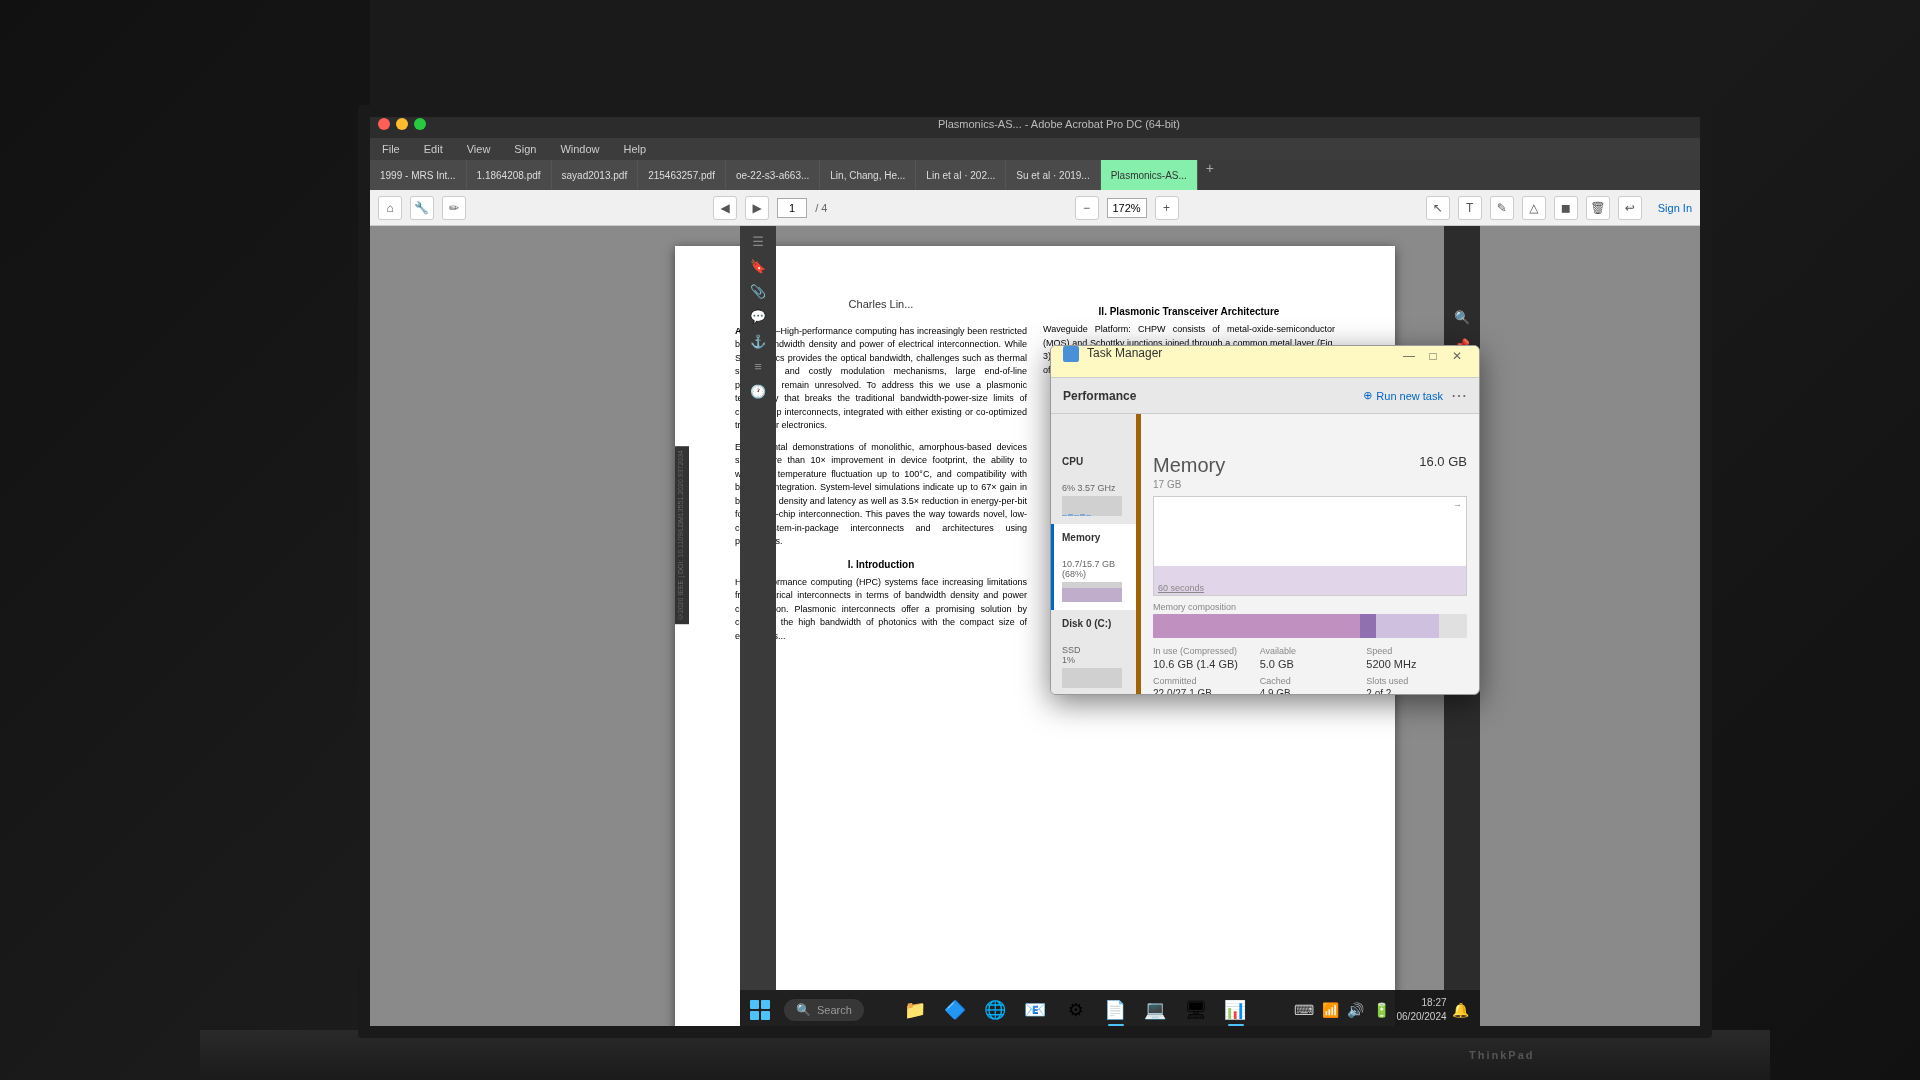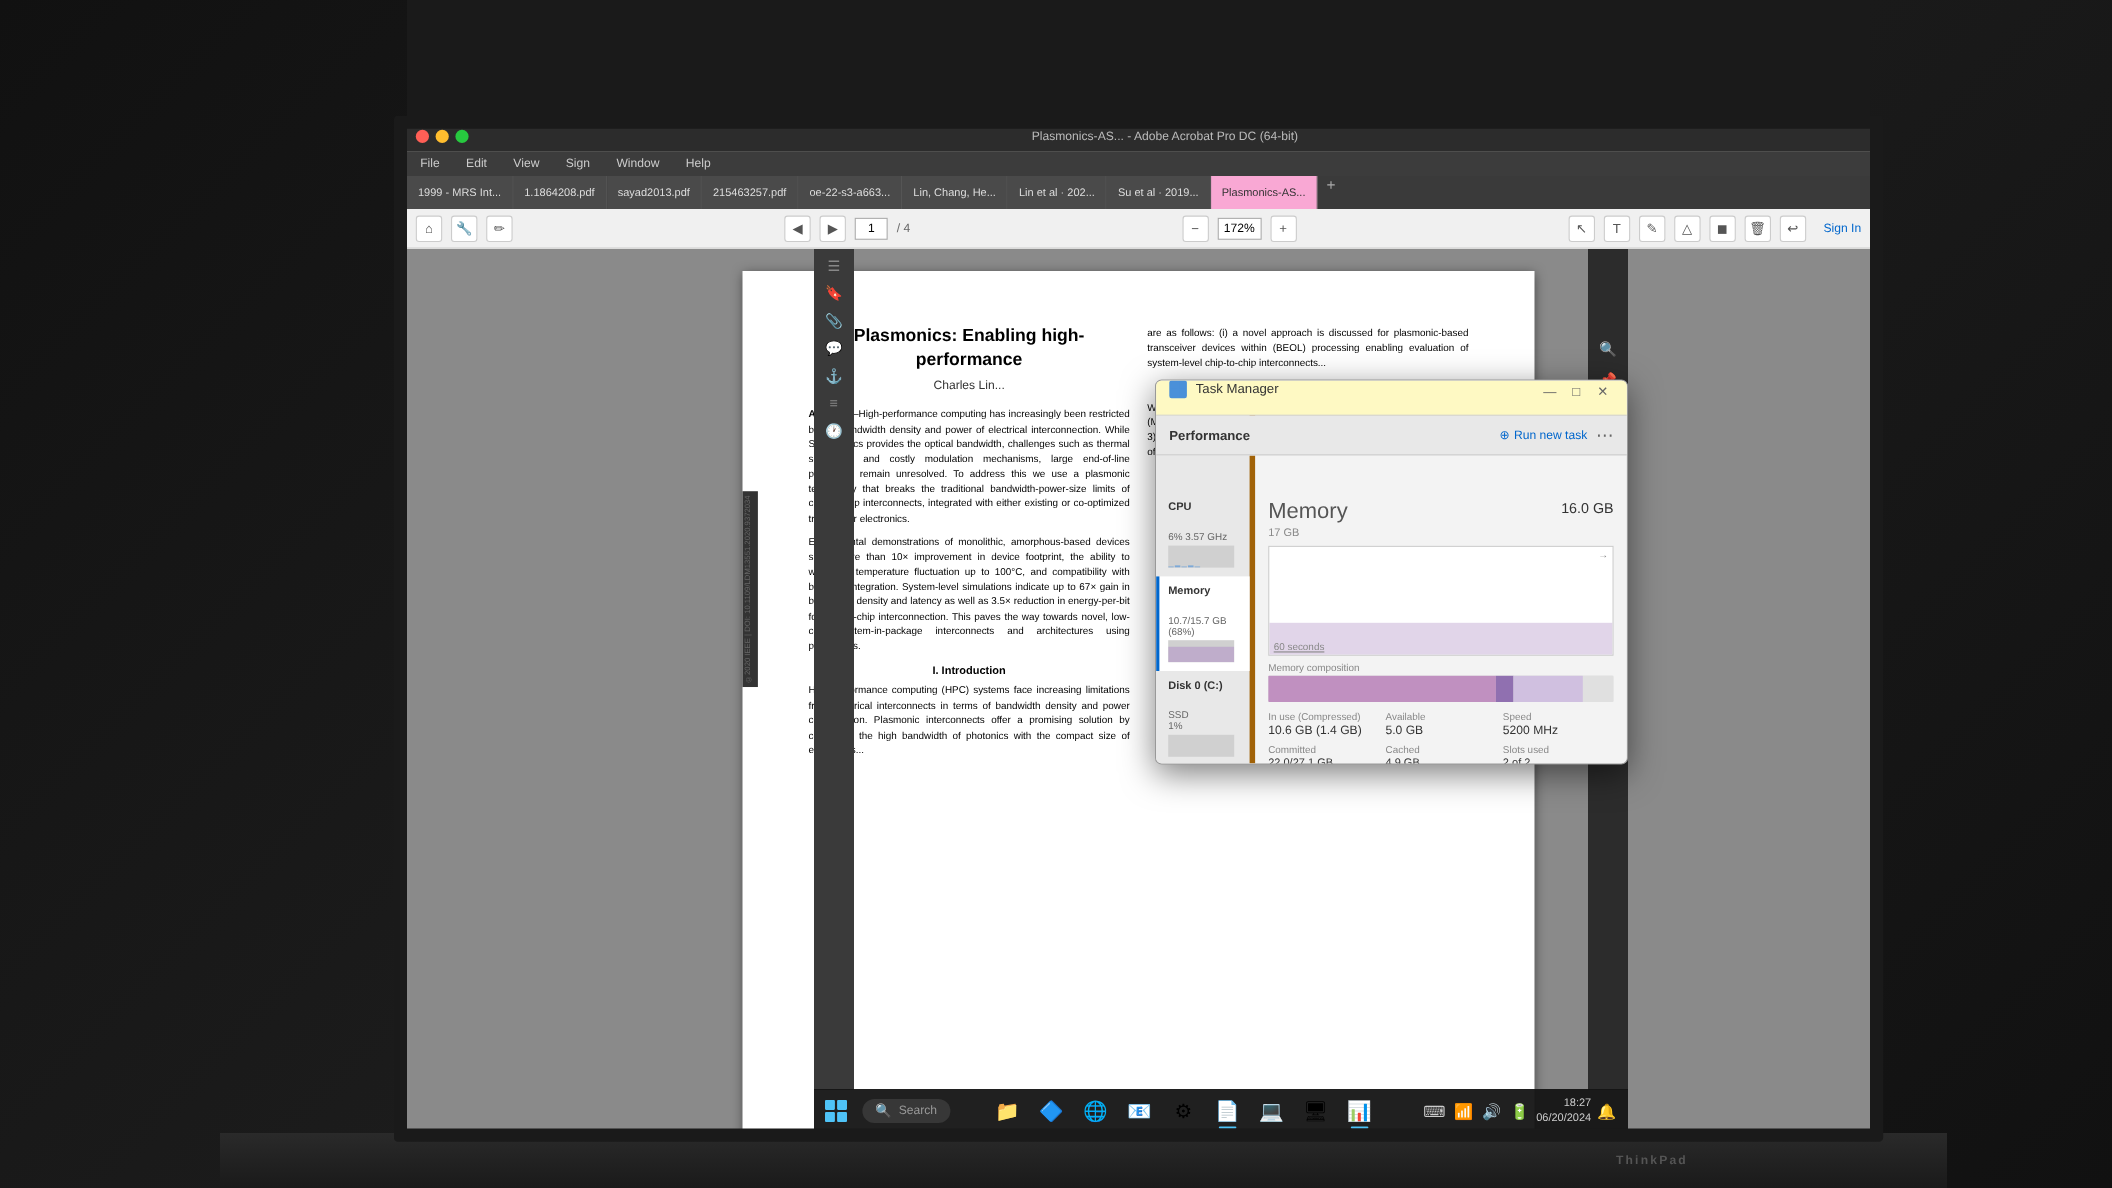--- a/index.html
+++ b/index.html
@@ -115,21 +115,21 @@
       align-items: center;
       border-right: 1px solid #555;
       white-space: nowrap;
       cursor: pointer;
       font-size: 10px;
       max-width: 120px;
       overflow: hidden;
     }
 
     .tab.active {
-      background: #f9a8d4;
+      background: #86efac;
       color: #333;
     }
 
     
     .nav-toolbar {
       position: absolute;
       top: 80px; left: 0; right: 0;
       height: 36px;
       background: #f0f0f0;
       display: flex;
@@ -802,41 +802,35 @@
     <div class="spanel-icon">⚙</div>
   </div>
 
   <div class="pdf-content">
     <div class="pdf-page">
 
       <div class="doi-strip">©2020 IEEE | DOI: 10.1109/LDM13551.2020.9372034</div>
 
       <div class="pdf-two-col">
         <div class="pdf-col">
-          <div class="pdf-title">
-            <span>Plasmonics: Enabling high-performance</span>
-          </div>
           <div class="pdf-author">Charles Lin...</div>
 
           <p style="font-size:9px;line-height:1.5;text-align:justify;margin-bottom:8px;">
             <strong>Abstract</strong><span>—High-performance computing has increasingly been restricted by the bandwidth density and power of electrical interconnection. While Si photonics provides the optical bandwidth, challenges such as thermal sensitivity, and costly modulation mechanisms, large end-of-line processes remain unresolved. To address this we use a plasmonic technology that breaks the traditional bandwidth-power-size limits of chip-to-chip interconnects, integrated with either existing or co-optimized transceiver electronics.</span>
           </p>
           <p style="font-size:9px;line-height:1.5;text-align:justify;margin-bottom:8px;">
             <span>Experimental demonstrations of monolithic, amorphous-based devices show more than 10× improvement in device footprint, the ability to withstand temperature fluctuation up to 100°C, and compatibility with backend integration. System-level simulations indicate up to 67× gain in bandwidth density and latency as well as 3.5× reduction in energy-per-bit for chip-to-chip interconnection. This paves the way towards novel, low-cost system-in-package interconnects and architectures using plasmonics.</span>
           </p>
 
           <div class="pdf-section-title">I. Introduction</div>
           <p style="font-size:9px;line-height:1.5;text-align:justify;">
             High-performance computing (HPC) systems face increasing limitations from electrical interconnects in terms of bandwidth density and power consumption. Plasmonic interconnects offer a promising solution by combining the high bandwidth of photonics with the compact size of electronics...
           </p>
         </div>
         <div class="pdf-col">
-          <p style="font-size:9px;line-height:1.5;text-align:justify;margin-bottom:8px;">
-            are as follows: (i) a novel approach is discussed for plasmonic-based transceiver devices within (BEOL) processing enabling evaluation of system-level chip-to-chip interconnects...
-          </p>
           <div class="pdf-section-title">II. Plasmonic Transceiver Architecture</div>
           <p style="font-size:9px;line-height:1.5;text-align:justify;">
             <span>Waveguide Platform: CHPW consists of metal-oxide-semiconductor (MOS) and Schottky junctions joined through a common metal layer (Fig. 3). The introduction of structural asymmetry with respect to the metal offers multiple advantages</span>
           </p>
         </div>
       </div>
     </div>
   </div>
 
   <div class="task-manager">

